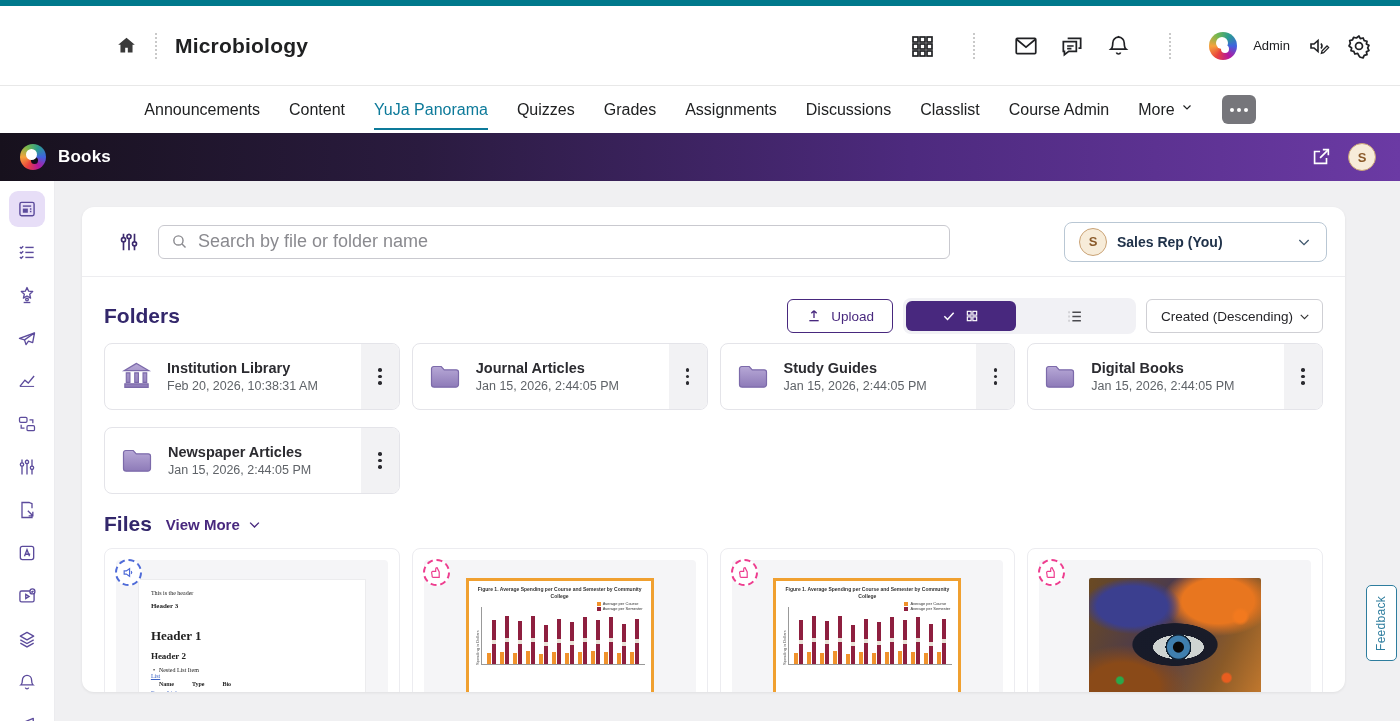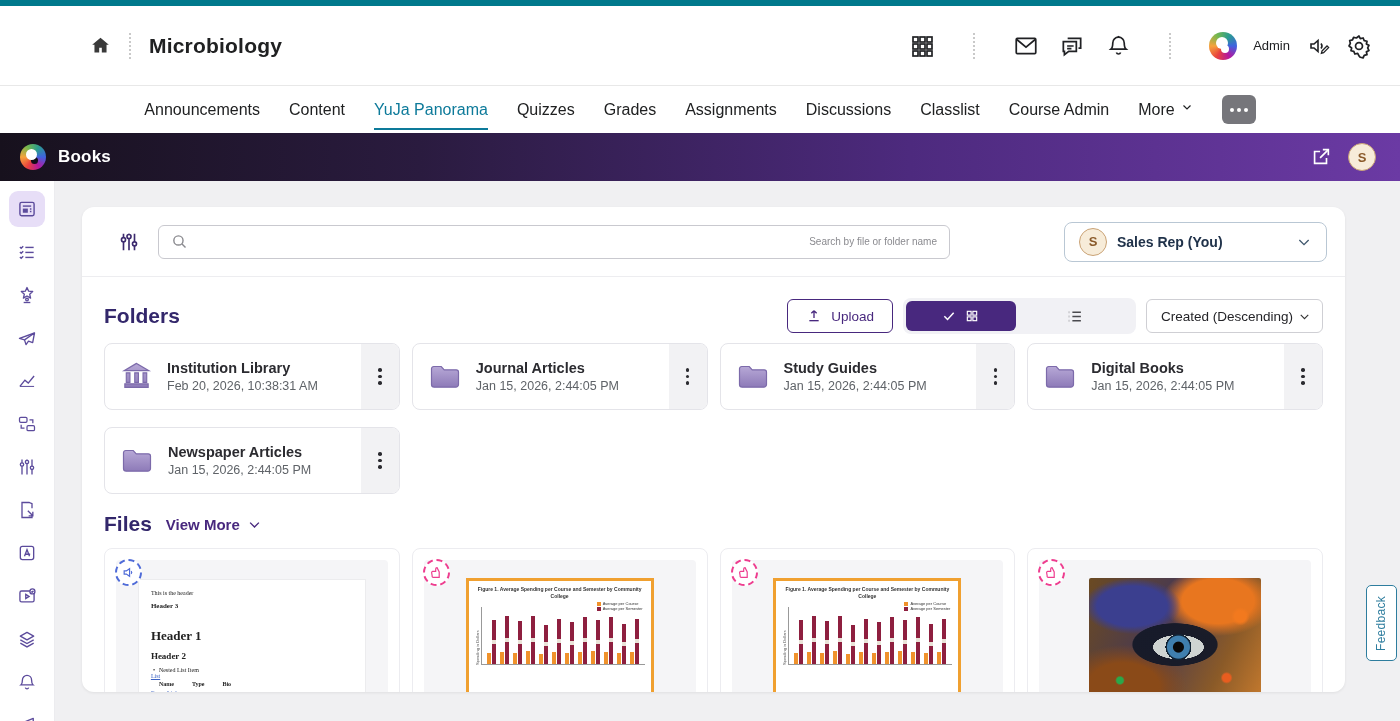--- a/index.html
+++ b/index.html
@@ -2,21 +2,21 @@
 <html><head>
 <meta charset="utf-8">
 <style>
   * { margin:0; padding:0; box-sizing:border-box; }
   html,body { width:1400px; height:721px; overflow:hidden; font-family:"Liberation Sans", sans-serif; background:#f0f0f2; }
 
   
   .teal-strip { height:6px; background:#00798c; }
 
   
-  .lms-header { height:79px; background:#fff; display:flex; align-items:center; padding:0 28px 0 90px; }
+  .lms-header { height:79px; background:#fff; display:flex; align-items:center; padding:0 28px 0 116px; }
   .home-btn { display:flex; align-items:center; color:#3a3a3a; cursor:pointer; }
   .dot-divider { width:0; border-left:2px dotted #c9c9c9; height:26px; margin:0 18px; }
   .course-title { font-size:21px; font-weight:600; color:#202122; letter-spacing:.2px; }
   .header-right { margin-left:auto; display:flex; align-items:center; gap:20px; }
   .hicon { width:26px; height:26px; display:flex; align-items:center; justify-content:center; color:#202124; cursor:pointer; }
   .swirl { width:28px; height:28px; border-radius:50%; background:conic-gradient(from 210deg,#e8423d,#f6a33c,#76b84e,#2a9d8f,#3f63e0,#b5179e,#e8423d); position:relative; }
   .swirl::after{ content:""; position:absolute; left:7px; top:5px; width:12px; height:12px; border-radius:50%; background:#fff; box-shadow:3px 6px 0 -2px #fff; }
   .admin-label { font-size:13px; color:#202124; margin:0 2px; }
   .lms-header-group { display:flex; align-items:center; gap:14px; }
 
@@ -42,21 +42,21 @@
   .side-rail { position:absolute; left:0; top:0; width:55px; height:540px; background:#fff; border-right:1px solid #ececef; display:flex; flex-direction:column; align-items:center; padding-top:10px; }
   .rail-item { width:28px; height:28px; margin-bottom:15px; display:flex; align-items:center; justify-content:center; color:#5c4b9c; cursor:pointer; flex:none; }
   .rail-item.active { width:36px; height:36px; background:#e7def7; border-radius:9px; margin-bottom:11px; }
 
   
   .panel { position:absolute; left:82px; top:26px; width:1263px; height:485px; background:#fff; border-radius:12px; box-shadow:0 1px 3px rgba(0,0,0,.07); overflow:hidden; }
   .search-row { height:70px; display:flex; align-items:center; padding:0 18px 0 36px; border-bottom:1px solid #ededf0; }
   .filter-btn { color:#3c2a6e; margin-right:18px; cursor:pointer; display:flex; }
   .search-box { width:792px; height:34px; border:1px solid #c9c9cf; border-radius:6px; display:flex; align-items:center; padding:0 12px; gap:10px; background:#fff; }
   .search-box svg { color:#8a8a8f; flex:none; }
-  .search-input { border:none; outline:none; flex:1; font-size:10px; color:#15803d; font-family:"Liberation Sans",sans-serif;text-align:right; }
+  .search-input { border:none; outline:none; flex:1; font-size:18px; color:#15803d; font-family:"Liberation Sans",sans-serif; }
   .search-input::placeholder { color:#8a8a8f; }
   .user-select { margin-left:auto; width:263px; height:40px; border:1px solid #b9c7d4; border-radius:8px; display:flex; align-items:center; padding:0 14px; gap:10px; cursor:pointer; background:#fff; }
   .user-name { font-size:14px; font-weight:700; color:#20324a; }
   .user-select .chev { margin-left:auto; color:#41586e; display:flex; }
 
   .section-row { display:flex; align-items:center; margin:21px 22px 0; }
   .section-title { font-size:21px; font-weight:700; color:#33276b; }
   .btn-outline { height:34px; border:1.5px solid #48287e; border-radius:6px; background:#fff; color:#48287e; font-size:13.5px; display:flex; align-items:center; justify-content:center; gap:9px; padding:0 18px; cursor:pointer; font-family:"Liberation Sans",sans-serif; }
   .toolbar-right { margin-left:auto; display:flex; align-items:center; gap:10px; }
   .view-toggle { width:233px; height:36px; background:#f1f1f5; border-radius:8px; display:flex; align-items:center; padding:3px; }

